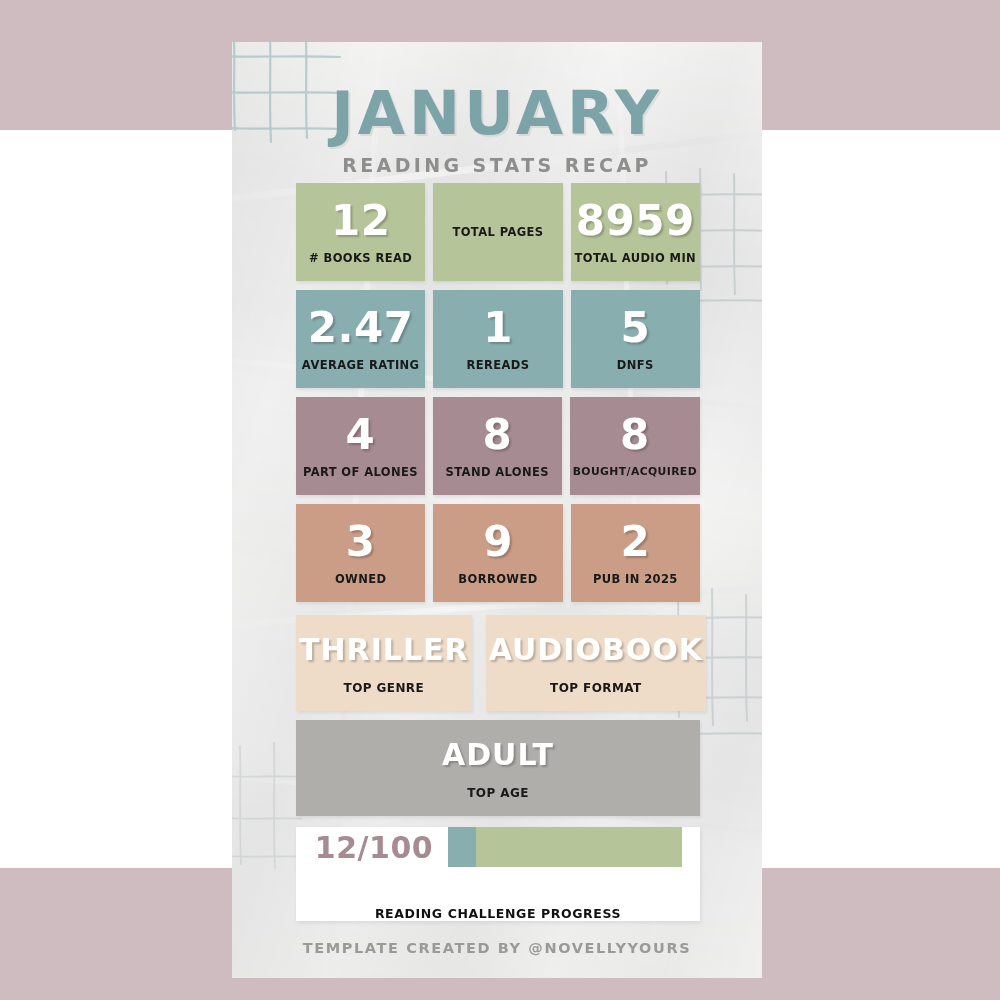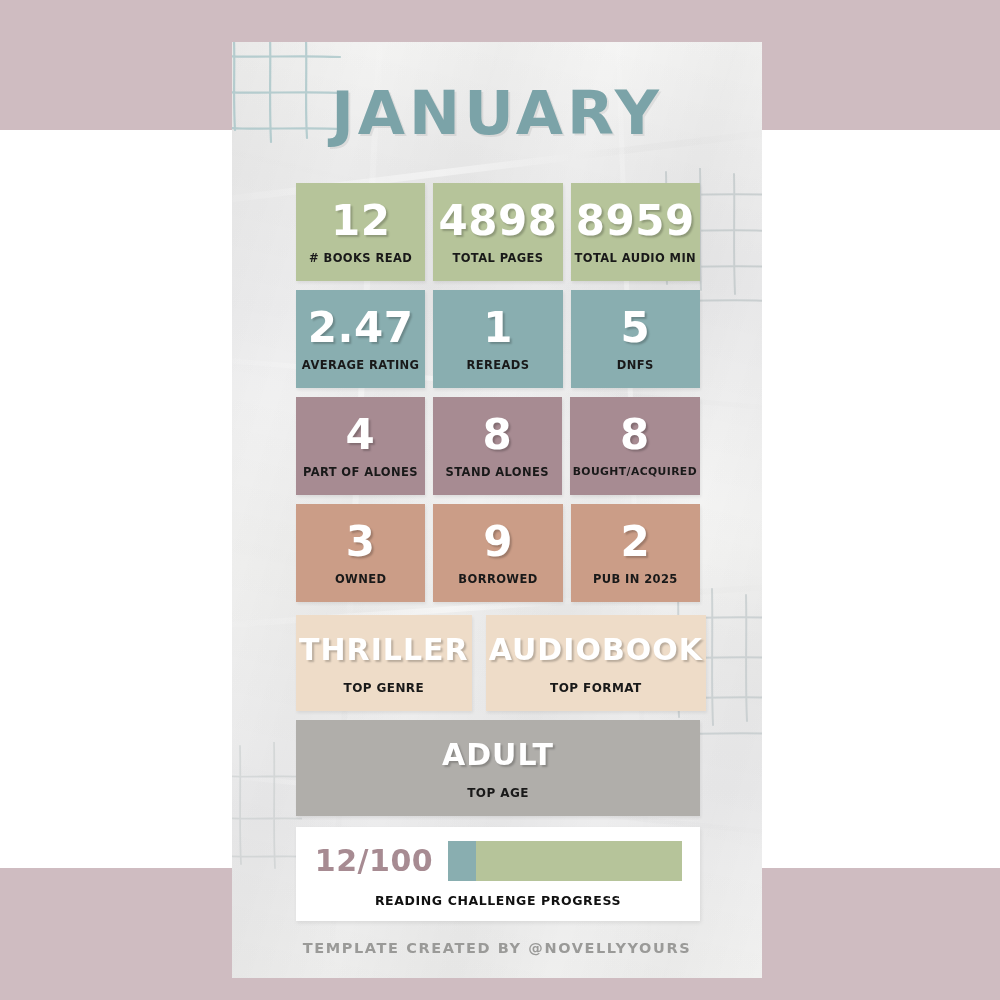--- a/index.html
+++ b/index.html
@@ -152,21 +152,21 @@
 
   
   #progress-block {
     margin-top: 11px;
     background: #ffffff;
     height: 94px;
     box-shadow: 1px 2px 4px rgba(0,0,0,0.08);
     display: flex;
     flex-direction: column;
     align-items: center;
-    justify-content: center;
+    justify-content: space-between;
     padding: 0 18px;
     box-sizing: border-box;
   }
   #progress-row {
     display: flex;
     align-items: center;
     width: 100%;
     gap: 14px;
     margin-bottom: 12px;
   }
@@ -274,31 +274,31 @@
         <path d="M18 4 C19 40, 17 82, 19 122"></path>
         <path d="M52 0 C53 42, 51 86, 53 126"></path>
         <path d="M2 34 C30 36, 60 33, 84 35"></path>
         <path d="M0 76 C32 78, 62 75, 86 77"></path>
         <path d="M4 114 C34 116, 64 113, 88 115"></path>
       </g>
     </svg>
 
     <div id="header">
       <h1 id="title">JANUARY</h1>
+      <div id="subtitle">READING STATS RECAP</div>
     </div>
 
     <div id="cards">
 
       <div class="row">
         <div class="card" style="background:#b6c49a;">
           <div class="value">12</div>
           <div class="label"># BOOKS READ</div>
         </div>
         <div class="card" style="background:#b6c49a;">
-          <div class="value">4898</div>
           <div class="label">TOTAL PAGES</div>
         </div>
         <div class="card" style="background:#b6c49a;">
           <div class="value">8959</div>
           <div class="label">TOTAL AUDIO MIN</div>
         </div>
       </div>
 
       <div class="row">
         <div class="card" style="background:#89aeb0;">

